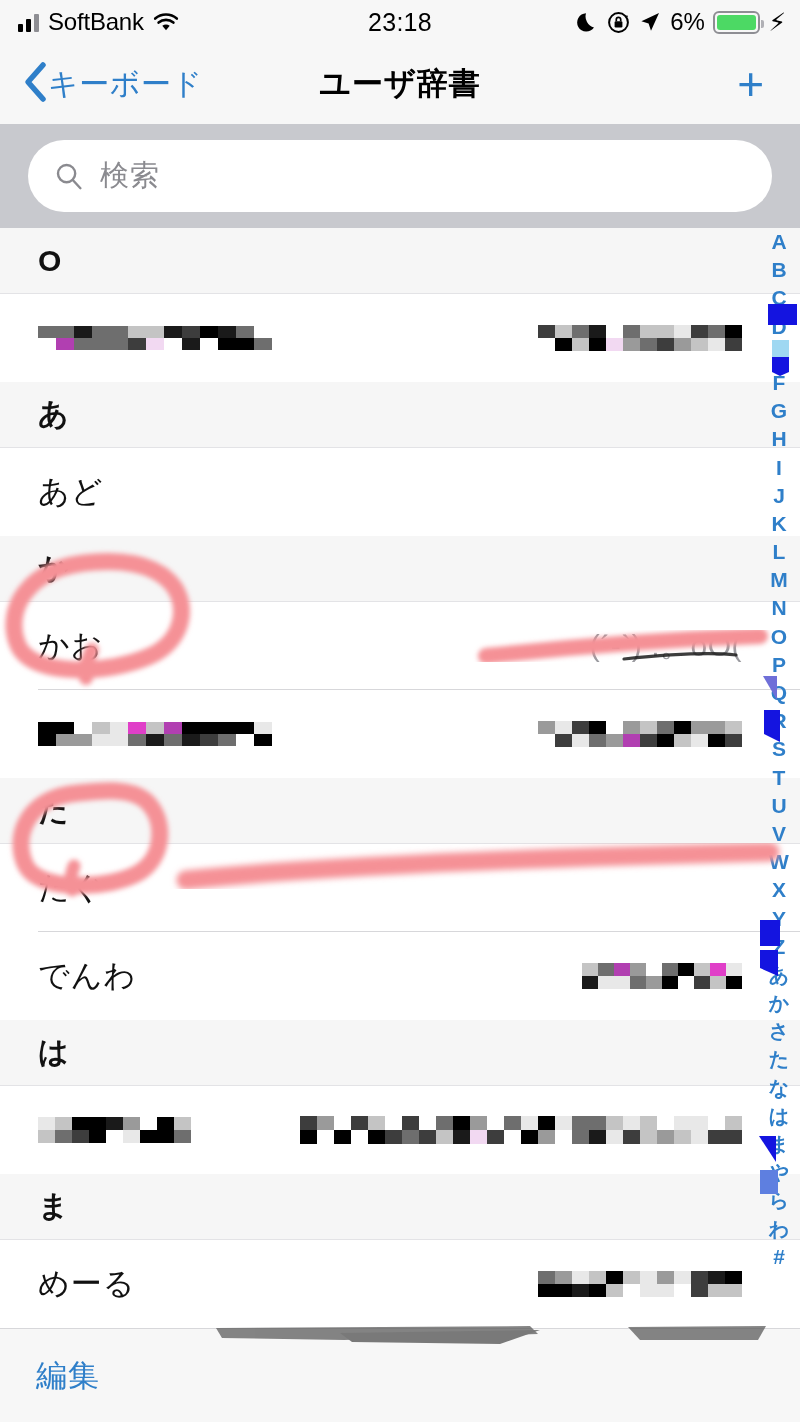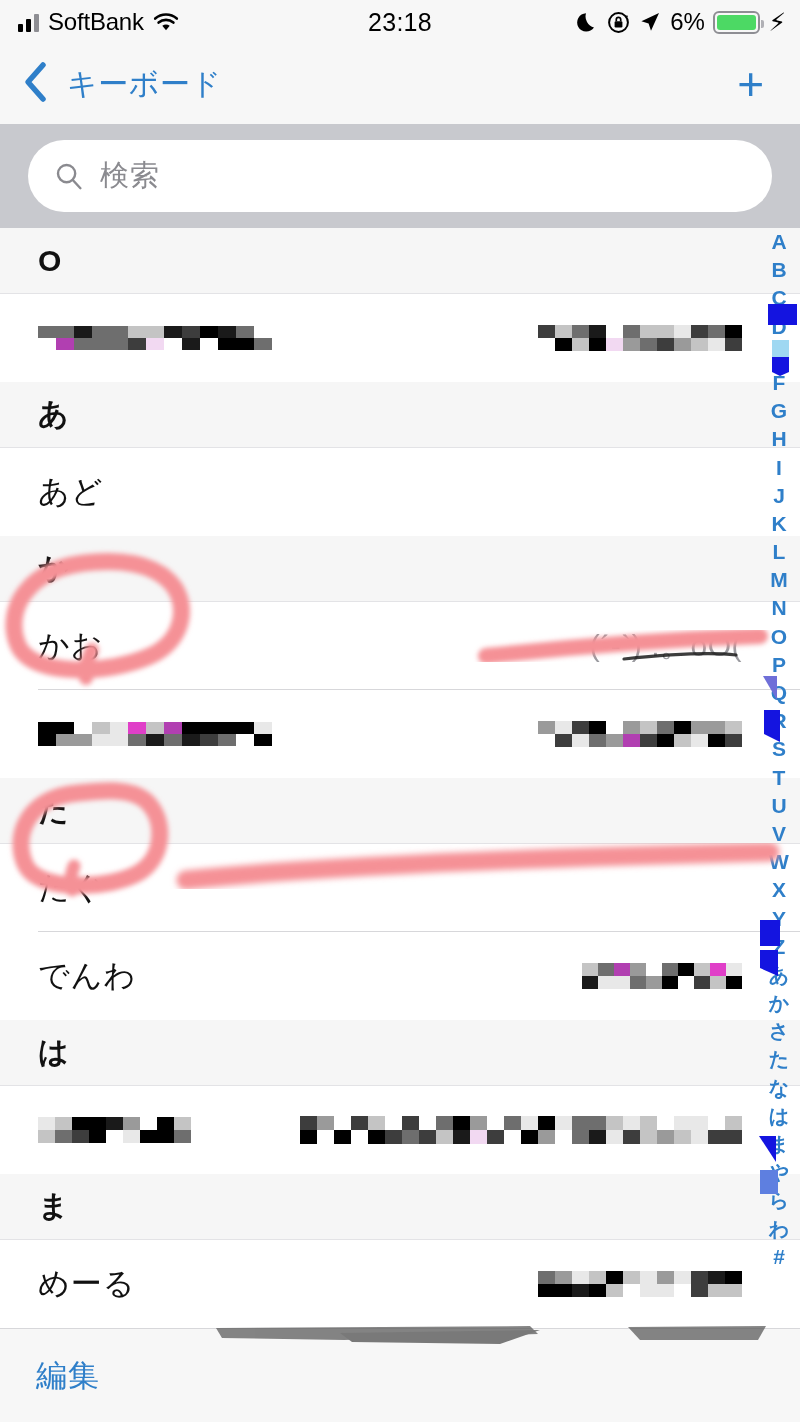--- a/index.html
+++ b/index.html
@@ -62,21 +62,21 @@
 
   
   .navbar {
     position: absolute; top: 44px; left: 0;
     width: 800px; height: 80px;
     background: #f7f7f7;
     display: flex; align-items: center;
   }
   .nav-back {
     position: absolute; left: 22px;
-    display: flex; align-items: center; gap: 19px;
+    display: flex; align-items: center; gap: 0;
     cursor: pointer;
   }
   .chev-left { display: block; }
   .nav-back-label { font-size: 30px; color: #2f7fc9; letter-spacing: 0.5px; }
   .nav-title {
     width: 800px; text-align: center;
     font-size: 31px; color: #000; font-weight: 700; letter-spacing: 1px;
   }
   .nav-add {
     position: absolute; right: 36px;
@@ -219,20 +219,21 @@
 
   <div class="navbar">
     <div class="nav-back">
       <span class="chev-left">
         <svg width="26" height="44" viewBox="0 0 26 44">
           <path d="M21 5 L6 22 L21 39" stroke="#2f7fc9" stroke-width="5.5" fill="none" stroke-linecap="round" stroke-linejoin="round"></path>
         </svg>
       </span>
       <span class="nav-back-label">キーボード</span>
     </div>
+    <div class="nav-title">ユーザ辞書</div>
     <div class="nav-add">
       <span>+</span>
     </div>
   </div>
 
   <div class="searchwrap">
     <div class="searchbox">
       <span class="search-icon">
         <svg width="30" height="30" viewBox="0 0 30 30">
           <circle cx="12.6" cy="12.6" r="8.6" stroke="#8a8a8f" stroke-width="2.4" fill="none"></circle>

